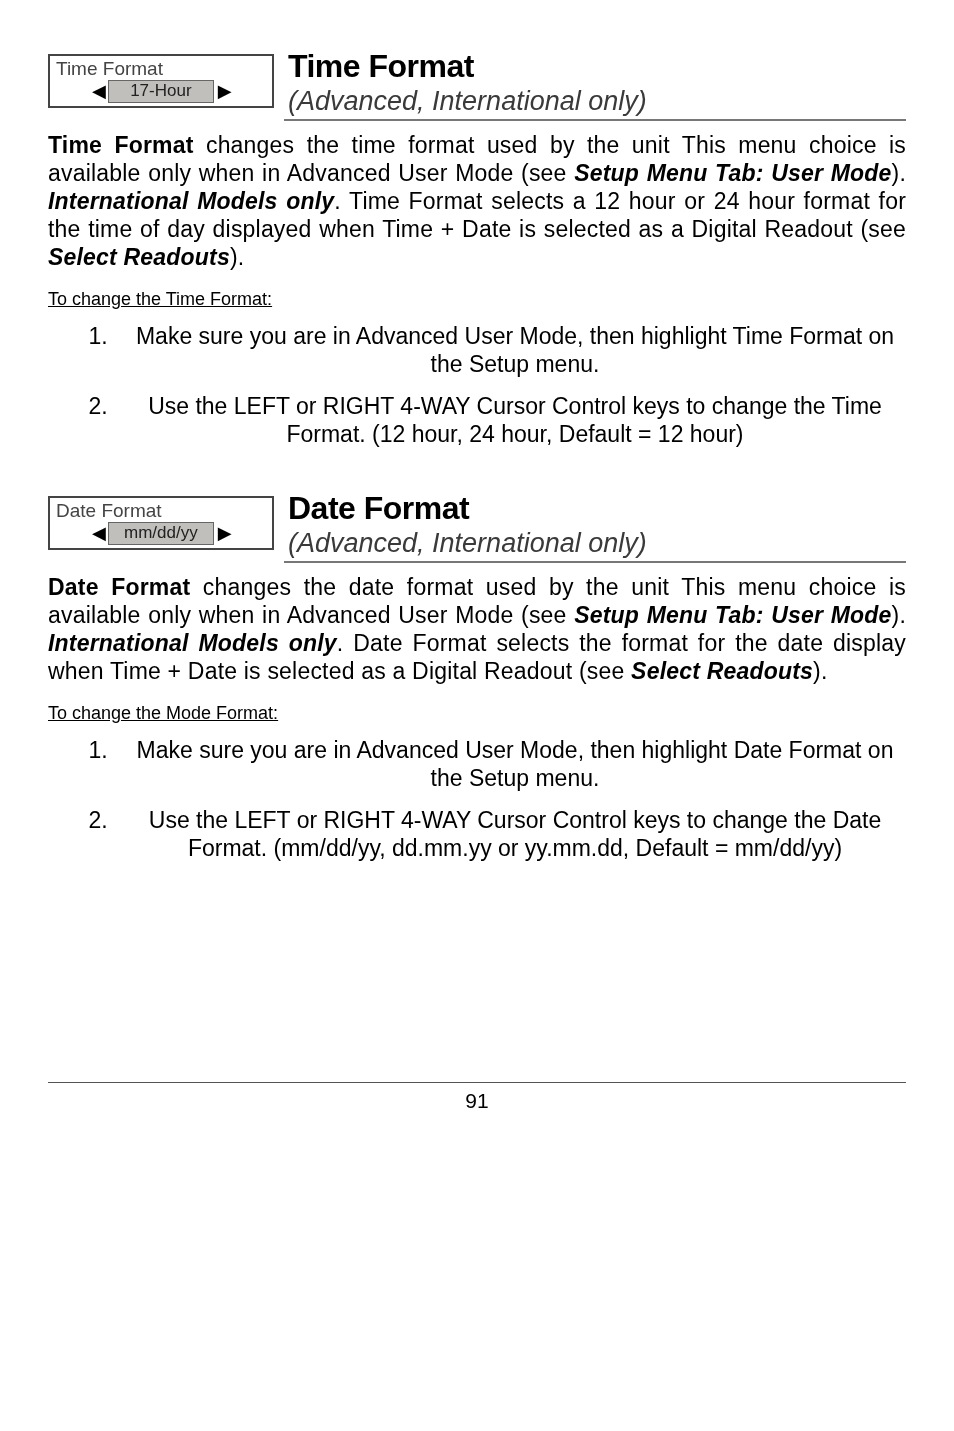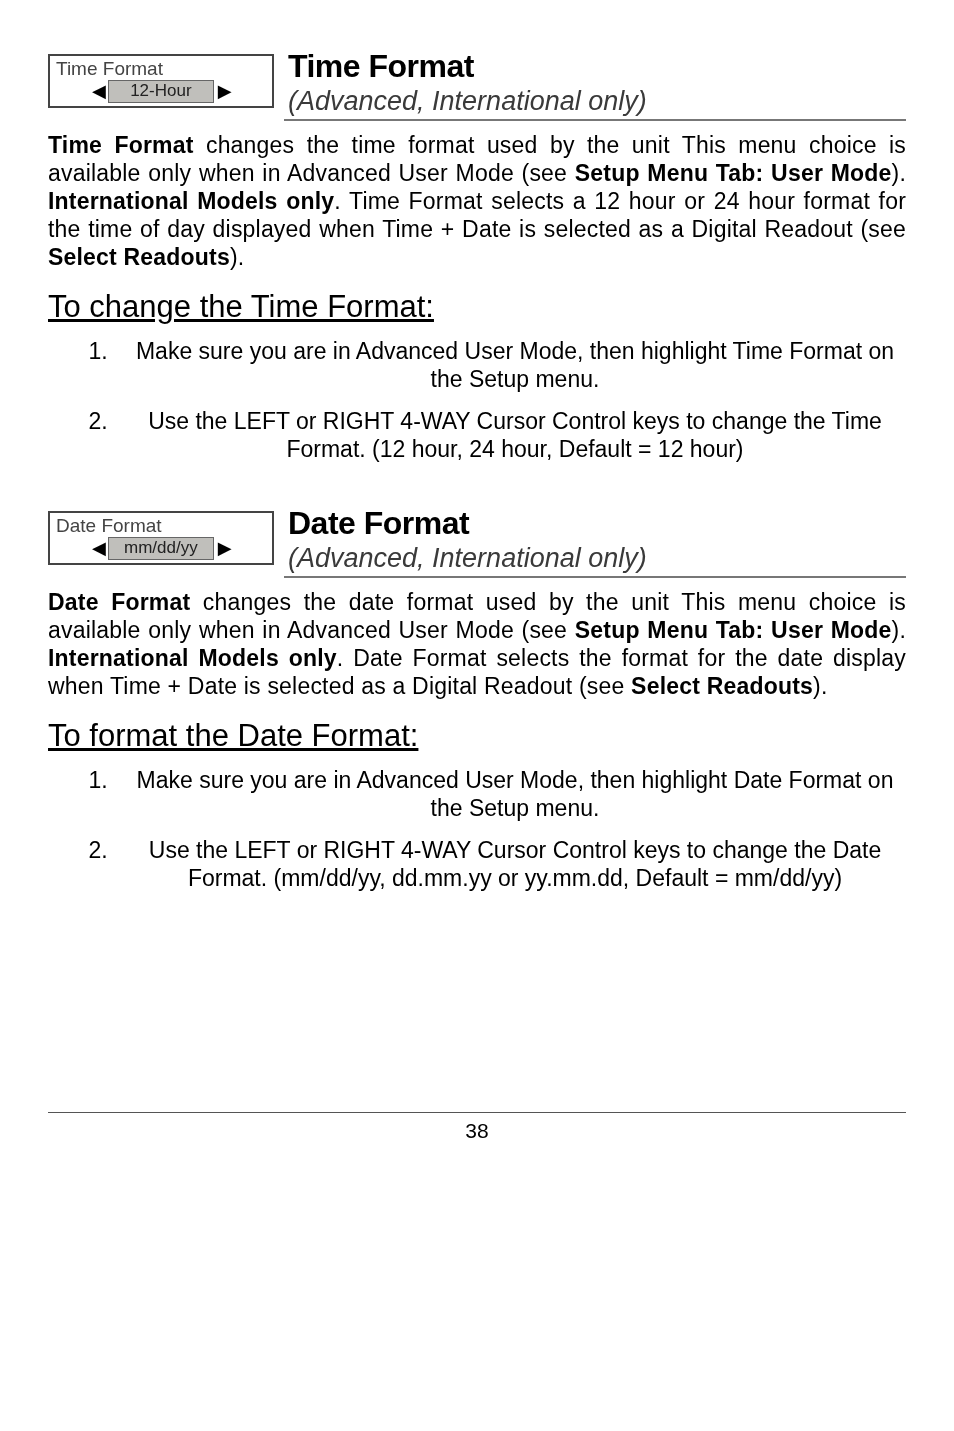--- a/index.html
+++ b/index.html
@@ -78,23 +78,23 @@
   .body-text {
     font-size: 23px;
     line-height: 1.22;
     margin-top: 10px;
     text-align: justify;
     font-family: "Helvetica Neue Condensed", "Arial Narrow", Arial, sans-serif;
     font-stretch: condensed;
     letter-spacing: 0.2px;
   }
   .bold { font-weight: bold; }
-  .bold-italic { font-weight: bold; }
+  .bold-italic { font-weight: bold; font-style: italic; }
   .sub-heading {
-    font-size: 31px;
+    font-size: 18px;
     text-decoration: underline;
     margin-top: 18px;
     font-family: "Helvetica Neue Condensed", "Arial Narrow", Arial, sans-serif;
     font-stretch: condensed;
   }
   ol {
     margin: 12px 0 0 0;
     padding-left: 66px;
     font-size: 23px;
     line-height: 1.22;
@@ -126,21 +126,21 @@
   }
 </style>
 </head>
 <body>
 
 <div class="section-header">
   <div class="ui-box">
     <div class="ui-box-title">Time Format</div>
     <div class="ui-box-control">
       <span class="arrow-left">◀</span>
-      <span class="value-box">12-Hour</span>
+      <span class="value-box">17-Hour</span>
       <span class="arrow-right">▶</span>
     </div>
   </div>
   <div class="title-block">
     <div class="main-title">Time Format</div>
     <div class="subtitle">(Advanced, International only)</div>
   </div>
 </div>
 <div class="rule"></div>
 
@@ -168,23 +168,23 @@
     <div class="main-title">Date Format</div>
     <div class="subtitle">(Advanced, International only)</div>
   </div>
 </div>
 <div class="rule"></div>
 
 <div class="body-text">
   <span class="bold">Date Format</span><span> changes the date format used by the unit This menu choice is available only when in Advanced User Mode (see </span><span class="bold-italic">Setup Menu Tab: User Mode</span><span>). </span><span class="bold-italic">International Models only</span><span>. Date Format selects the format for the date display when Time + Date is selected as a Digital Readout (see </span><span class="bold-italic">Select Readouts</span><span>).</span>
 </div>
 
-<div class="sub-heading">To format the Date Format:</div>
+<div class="sub-heading">To change the Mode Format:</div>
 
 <ol>
   <li>Make sure you are in Advanced User Mode, then highlight Date Format on the Setup menu.</li>
   <li>Use the LEFT or RIGHT 4-WAY Cursor Control keys to change the Date Format. (mm/dd/yy, dd.mm.yy or yy.mm.dd, Default = mm/dd/yy)</li>
 </ol>
 
 <div class="footer">
   <div class="footer-rule"></div>
-  <div class="page-num">38</div>
+  <div class="page-num">91</div>
 </div>
 
 </body></html>

